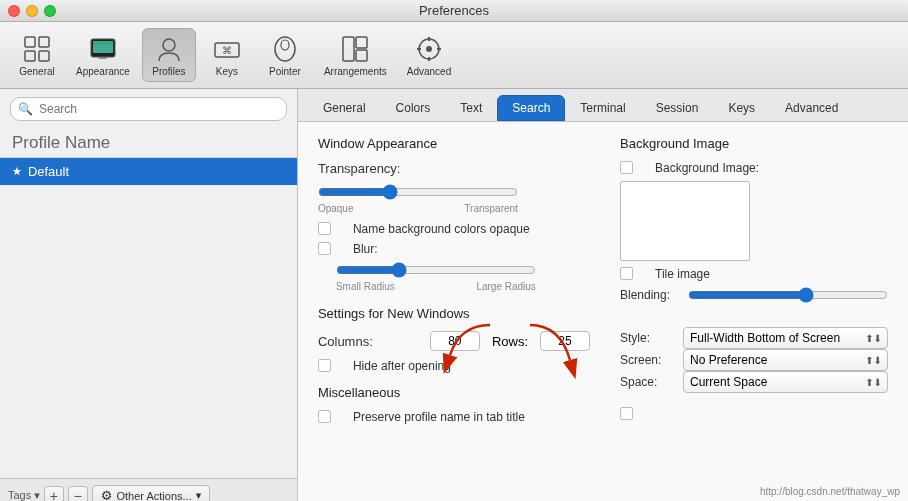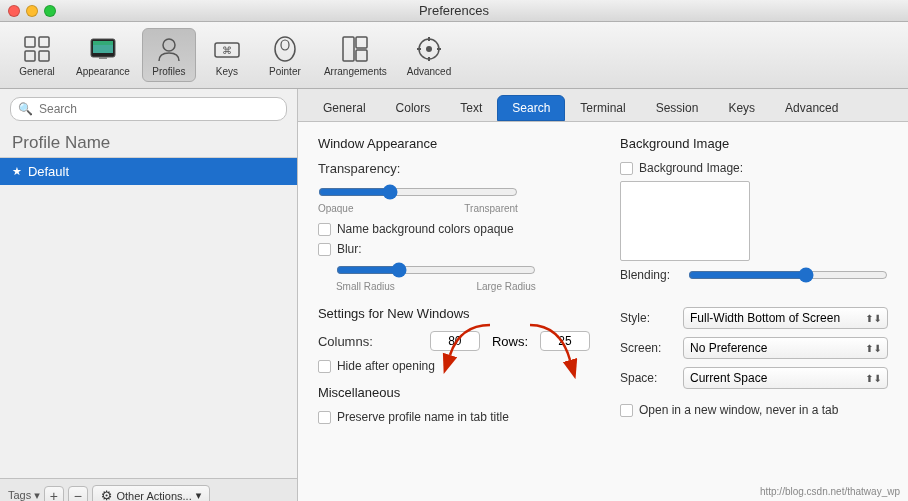--- a/index.html
+++ b/index.html
@@ -235,22 +235,22 @@
     .slider-labels {
       display: flex;
       justify-content: space-between;
       width: 200px;
       font-size: 10px;
       color: #888;
     }
 
     .checkbox-row {
       display: flex;
-      align-items: flex-end;
-      gap: 6px;
+      align-items: flex-start;
+      gap: 22px;
       margin-bottom: 6px;
     }
     .checkbox {
       width: 13px; height: 13px;
       border: 1px solid #bbb;
       background: white;
       border-radius: 2px;
       flex-shrink: 0;
     }
     .checkbox-label {
@@ -281,21 +281,20 @@
       background: white;
       border-radius: 2px;
       margin: 6px 0;
     }
 
     
     .dropdown-row {
       display: flex;
       align-items: center;
       gap: 8px;
-      margin-bottom: 8px;
       justify-content: space-between;
     }
     .dropdown-label {
       font-size: 12px;
       color: #333;
       min-width: 55px;
     }
     .dropdown-wrapper {
       flex: 1;
       position: relative;
@@ -537,20 +536,24 @@
         <div class="right-col">
           <div class="section-title">Background Image</div>
 
           <div class="checkbox-row">
             <div class="checkbox"></div>
             <span class="checkbox-label">Background Image:</span>
           </div>
 
           <div class="bg-image-box"></div>
 
+          <div class="checkbox-row">
+            <div class="checkbox"></div>
+            <span class="checkbox-label">Tile image</span>
+          </div>
 
           <div class="blending-row">
             <span style="font-size:12px; color:#333; min-width:60px;">Blending:</span>
             <input type="range" min="0" max="100" value="60" class="blending-slider" style="">
           </div>
 
           <div style="margin-top: 24px;">
             <div class="dropdown-row">
               <span class="dropdown-label">Style:</span>
               <div class="dropdown-wrapper">
@@ -576,21 +579,20 @@
                   <option>Current Space</option>
                 </select>
                 <span class="dropdown-arrow">⬆⬇</span>
               </div>
             </div>
           </div>
 
           <div style="margin-top:14px;">
             <div class="checkbox-row">
               <div class="checkbox"></div>
-              <span class="checkbox-label">Open in a new window, never in a tab</span>
             </div>
           </div>
         </div>
 
       </div>
     </div>
   </div>
 
   <div style="position:absolute; left:430px; top:320px; pointer-events:none; z-index:20;">
     <svg width="80" height="60" viewBox="0 0 80 60">

